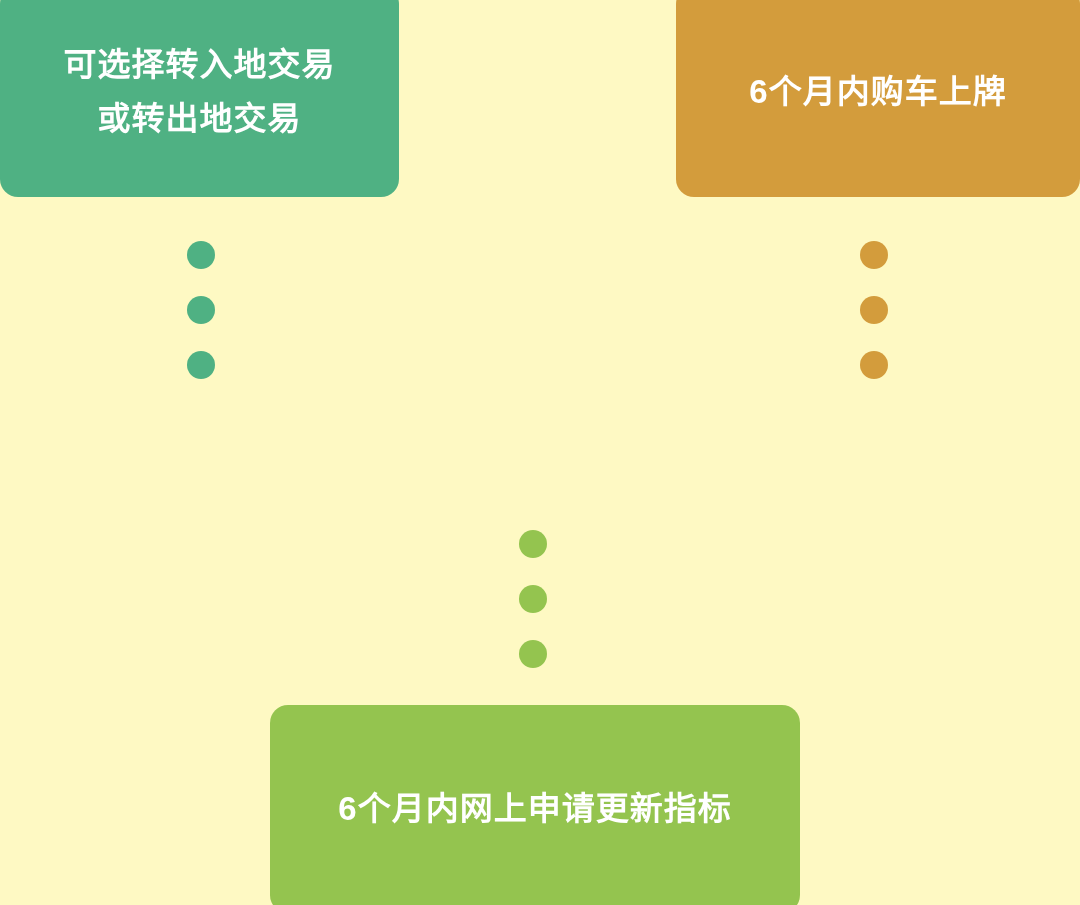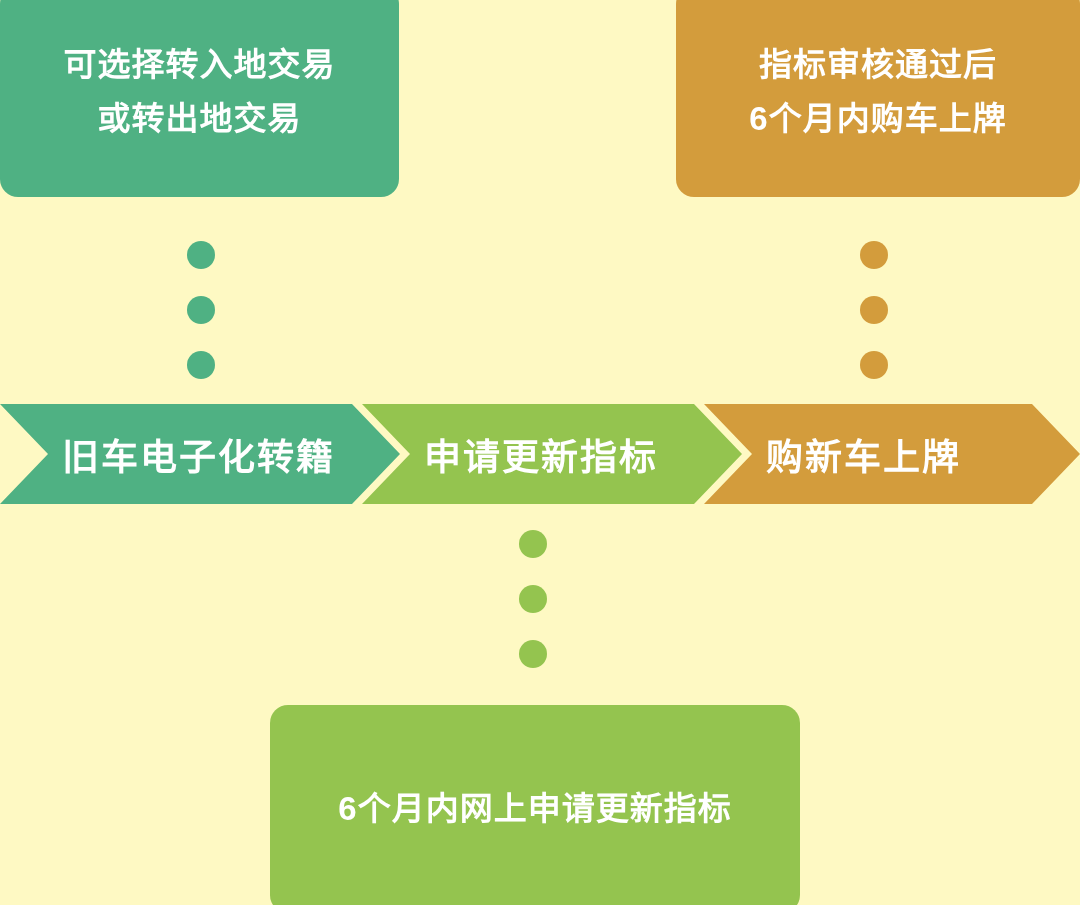--- a/index.html
+++ b/index.html
@@ -172,47 +172,35 @@
 <body>
 
 <div id="diagram">
 
   <div class="note-card" id="card-transfer-options">
     <span class="note-line">可选择转入地交易</span>
     <span class="note-line">或转出地交易</span>
   </div>
 
   <div class="note-card" id="card-purchase-deadline">
-    <span class="note-line">指标审核通过后</span>
     <span class="note-line">6个月内购车上牌</span>
   </div>
 
   <div class="dot-connector" id="connector-transfer">
     <span class="dot"></span>
     <span class="dot"></span>
     <span class="dot"></span>
   </div>
 
   <div class="dot-connector" id="connector-purchase">
     <span class="dot"></span>
     <span class="dot"></span>
     <span class="dot"></span>
   </div>
 
-  <div id="process-flow">
-    <div class="chevron" id="chevron-step-1">
-      <span class="chevron-label">旧车电子化转籍</span>
-    </div>
-    <div class="chevron" id="chevron-step-2">
-      <span class="chevron-label">申请更新指标</span>
-    </div>
-    <div class="chevron" id="chevron-step-3">
-      <span class="chevron-label">购新车上牌</span>
-    </div>
-  </div>
 
   <div class="dot-connector" id="connector-renewal">
     <span class="dot"></span>
     <span class="dot"></span>
     <span class="dot"></span>
   </div>
 
   <div class="note-card" id="card-renewal-deadline">
     <span class="note-line">6个月内网上申请更新指标</span>
   </div>

